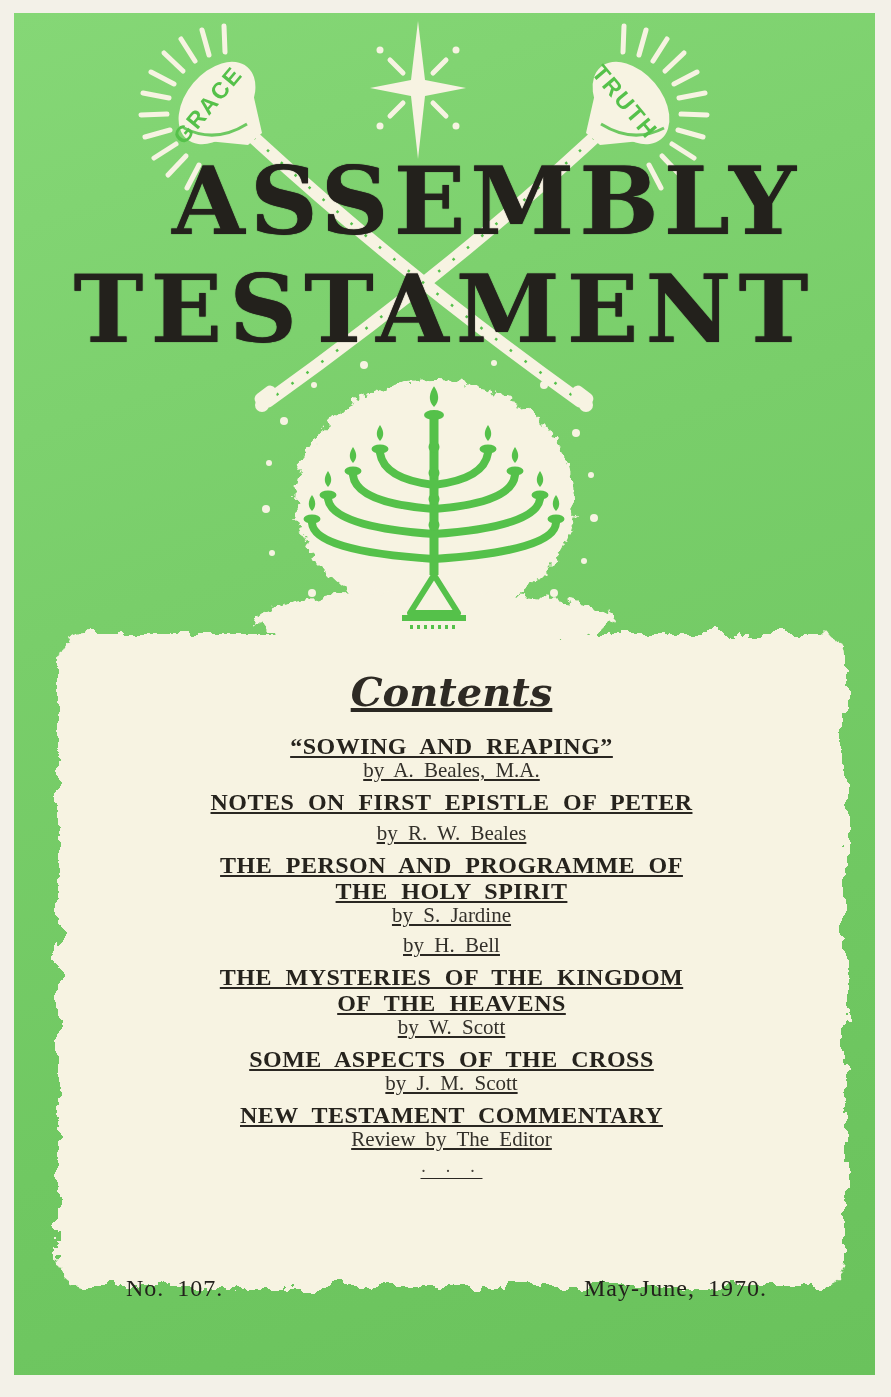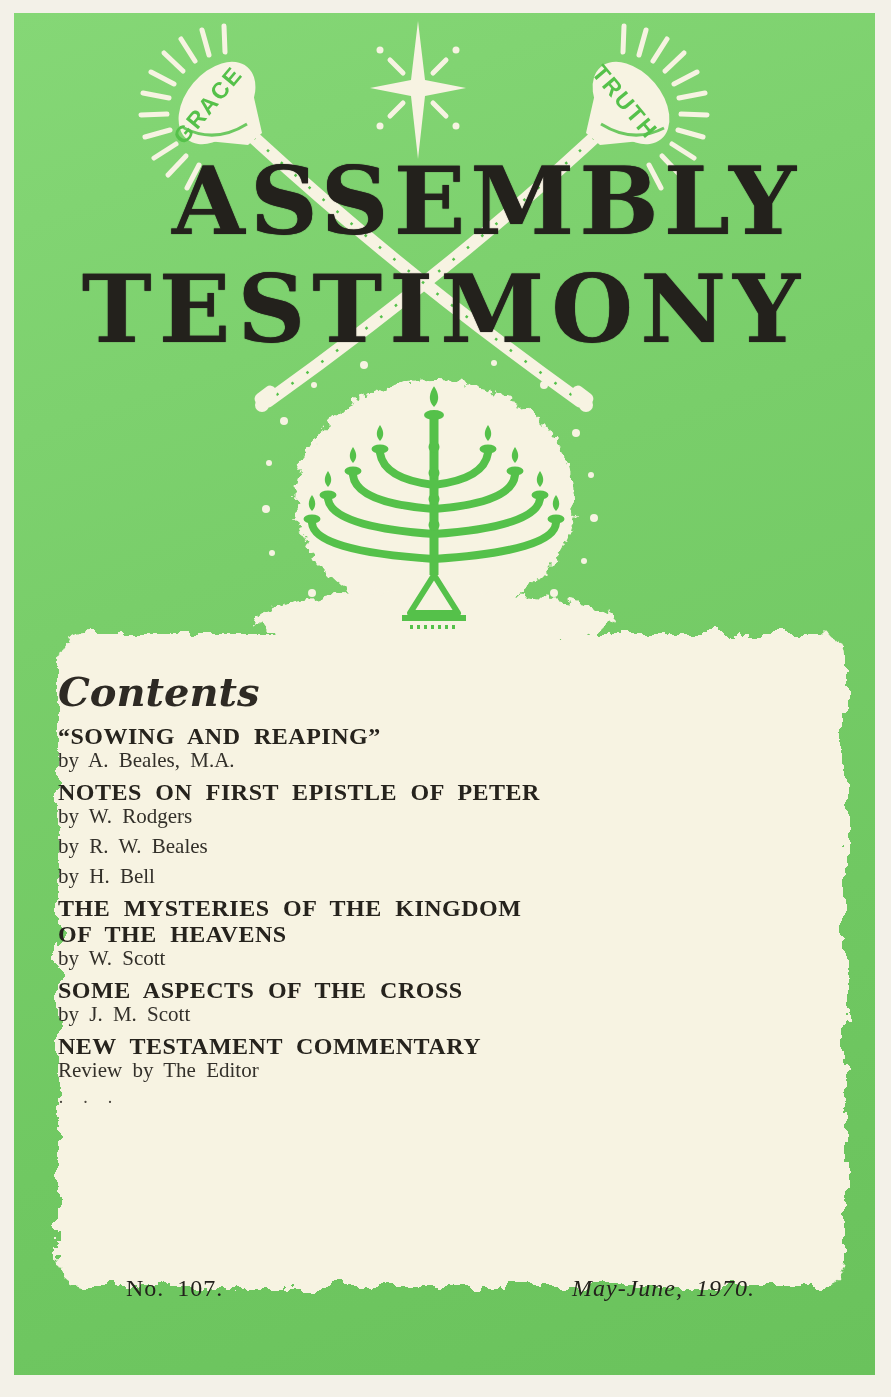--- a/index.html
+++ b/index.html
@@ -25,49 +25,49 @@
   .title1 { top:141px; font-size:94px; letter-spacing:5px;margin-left:42px; }
   .title2 { top:249px; font-size:94px; letter-spacing:7px; }
 
   .panel-bg {
     position:absolute; left:44px; top:621px; width:787px; height:652px;
     background:#f7f3e2; border-radius:26px;
     filter:url(#rough);
   }
   .panel {
     position:absolute; left:44px; top:621px; width:787px; height:652px;
-    color:#2a2722;
+    text-align:center; color:#2a2722;text-decoration:underline;
   }
   .contents-heading {
     margin-top:34px;
     font-family:"DejaVu Serif", serif; font-style:italic; font-weight:bold;
     font-size:40px; color:#2e2a24;
   }
-  .toc { margin-top:8px; }
+  .toc { margin-top:18px; }
   .toc-item { margin-bottom:7px; }
   .toc-title {
     font-family:"Liberation Serif", serif; font-weight:bold;
     font-size:24px; line-height:26px;
     letter-spacing:0.5px; word-spacing:7px;
     color:#26231d; white-space:pre-line;
   }
   .toc-byline {
     font-family:"Liberation Serif", serif;
     font-size:21px; line-height:23px; word-spacing:5px;
     color:#33302a;
   }
   .dots {
     margin-top:10px; font-size:18px; letter-spacing:7px; color:#4c473f;
   }
   .footer-left, .footer-right {
     position:absolute; top:1262px; font-size:24px; color:#23211c;
     letter-spacing:1px; word-spacing:6px;text-align:right;
   }
   .footer-left { left:112px; }
-  .footer-right { right:120px;font-style:italic; }
+  .footer-right { right:108px; }
 </style>
 </head>
 <body>
 
 <div class="cover">
 
   <svg class="art" width="861" height="1362" viewBox="0 0 861 1362">
     <defs>
       <filter id="rough" x="-6%" y="-6%" width="112%" height="112%">
         <feTurbulence type="fractalNoise" baseFrequency="0.045" numOctaves="4" seed="7" result="n"></feTurbulence>
@@ -188,41 +188,45 @@
       <use href="#flame" transform="translate(501,450)"></use>
       <use href="#flame" transform="translate(526,474)"></use>
       <use href="#flame" transform="translate(542,498)"></use>
       <path d="M396,600 L420,562 L444,600 Z" stroke="#55c14a" stroke-width="6" fill="none" stroke-linejoin="round"></path>
       <line x1="388" y1="605" x2="452" y2="605" stroke="#55c14a" stroke-width="6"></line>
       <line x1="396" y1="614" x2="444" y2="614" stroke="#55c14a" stroke-width="4" stroke-dasharray="3 4"></line>
     </g>
   </svg>
 
   <div class="title title1">ASSEMBLY</div>
-  <div class="title title2">TESTIMONY</div>
+  <div class="title title2">TESTAMENT</div>
 
   <div class="panel-bg"></div>
 
   <div class="panel">
     <div class="contents-heading">Contents</div>
     <div class="toc">
     <div class="toc-item">
       <div class="toc-title">“SOWING AND REAPING”</div>
       <div class="toc-byline">by A. Beales, M.A.</div>
     </div>
 
     <div class="toc-item">
       <div class="toc-title">NOTES ON FIRST EPISTLE OF PETER</div>
-      <div class="toc-byline">by W. Rodgers</div>
     </div>
 
     <div class="toc-item">
       <div class="toc-byline">by R. W. Beales</div>
     </div>
 
+    <div class="toc-item">
+      <div class="toc-title">THE PERSON AND PROGRAMME OF
+THE HOLY SPIRIT</div>
+      <div class="toc-byline">by S. Jardine</div>
+    </div>
 
     <div class="toc-item">
       <div class="toc-byline">by H. Bell</div>
     </div>
 
     <div class="toc-item">
       <div class="toc-title">THE MYSTERIES OF THE KINGDOM
 OF THE HEAVENS</div>
       <div class="toc-byline">by W. Scott</div>
     </div>

